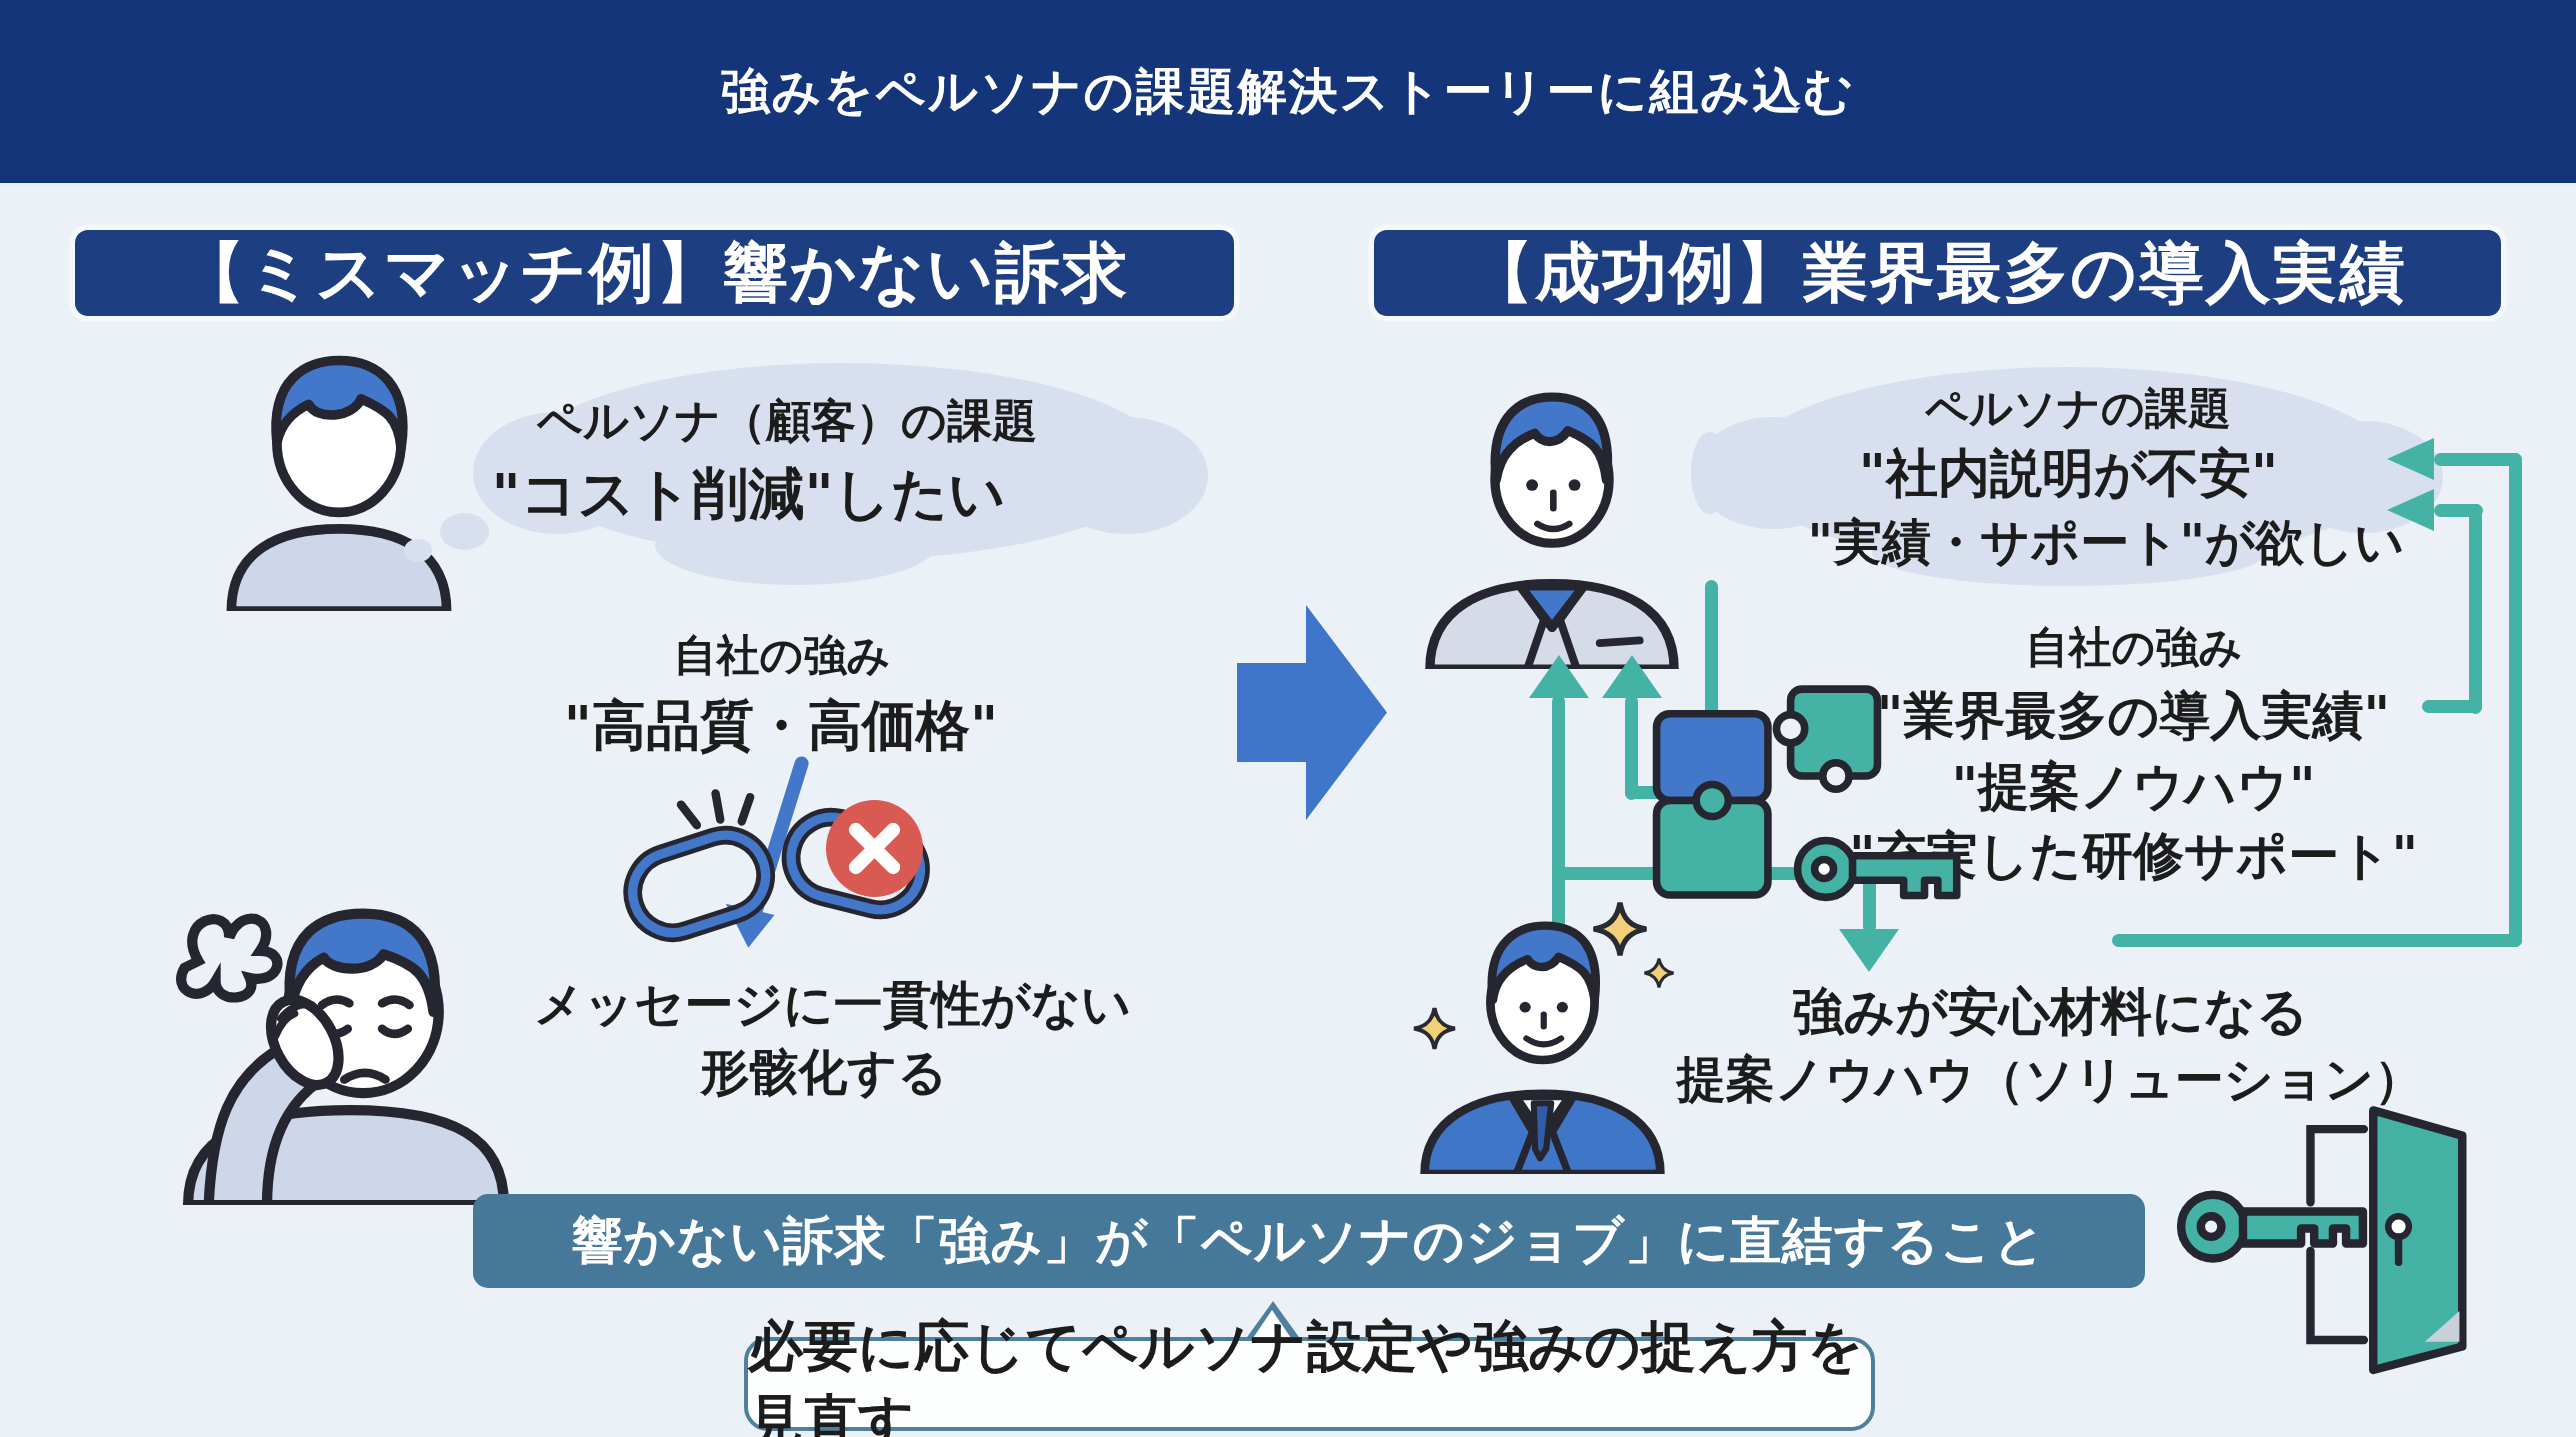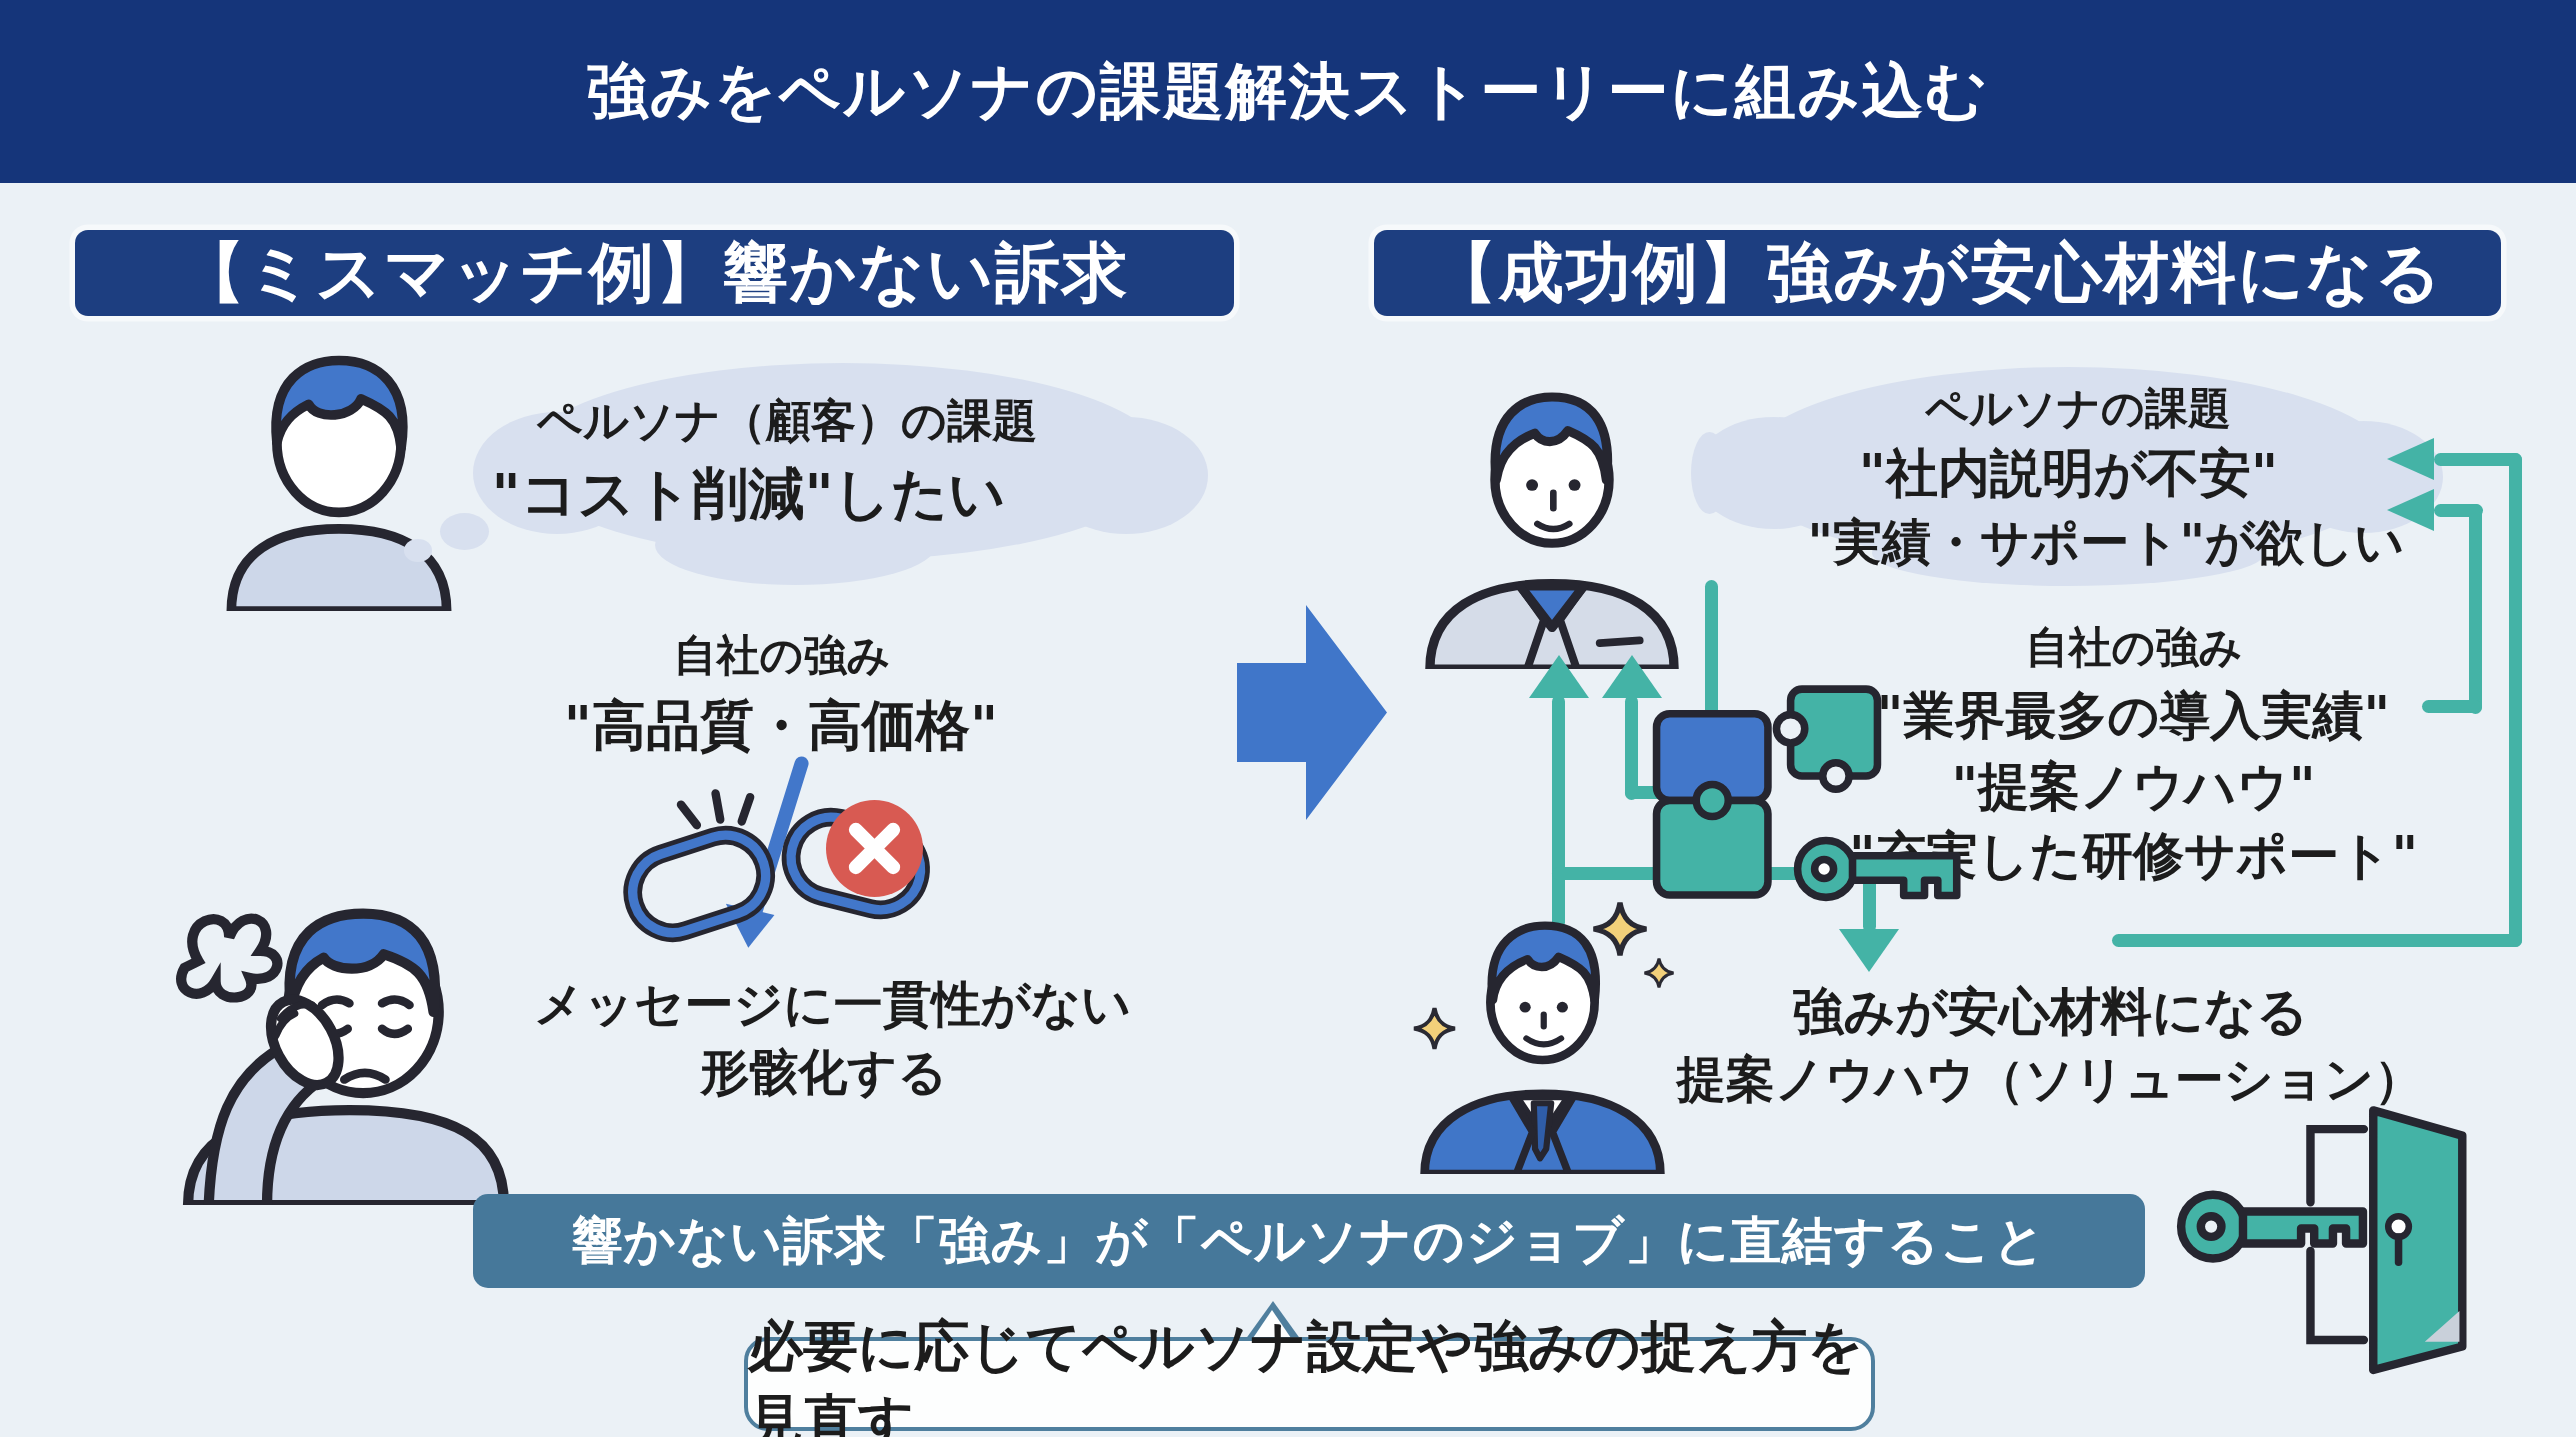--- a/index.html
+++ b/index.html
@@ -6,21 +6,21 @@
   #stage{
     position:relative;width:2576px;height:1438px;overflow:hidden;
     background:#ebf1f6;
     font-family:"DejaVu Sans","Liberation Sans",sans-serif;
     color:#1c1c1c;
   }
   .abs{position:absolute;}
   .txt{font-weight:bold;text-align:center;white-space:nowrap;color:#1c1c1c;line-height:1.15;}
   
   .title-bar{left:0;top:0;width:2576px;height:183px;background:#15357a;display:flex;align-items:center;justify-content:center;}
-  .title-text{font-size:61px;font-weight:bold;color:#fff;letter-spacing:1.9px;}
+  .title-text{font-size:49px;font-weight:bold;color:#fff;letter-spacing:1.9px;}
   .hdr{height:86px;background:#1d3e80;border-radius:13px;display:flex;align-items:center;justify-content:center;box-shadow:0 0 0 5.6px rgba(255,255,255,.55);}
   .hdr span{font-size:65px;font-weight:bold;color:#fff;letter-spacing:1.9px;}
   
   .lobe{background:#d8e0ef;border-radius:50%;}
   
   .tline{background:#44b3a6;border-radius:6.6px;}
   .tri{width:0;height:0;}
   .up-head{border-left:30px solid transparent;border-right:30px solid transparent;border-bottom:43px solid #44b3a6;}
   .down-head{border-left:30px solid transparent;border-right:30px solid transparent;border-top:43px solid #44b3a6;}
   .left-head{border-top:21.5px solid transparent;border-bottom:21.5px solid transparent;border-right:47px solid #44b3a6;}
@@ -41,21 +41,21 @@
 <div id="stage">
 
   <div class="abs title-bar">
     <span class="title-text">強みをペルソナの課題解決ストーリーに組み込む</span>
   </div>
 
   <div class="abs hdr" style="left:75px;top:230px;width:1159px;">
     <span>【ミスマッチ例】響かない訴求</span>
   </div>
   <div class="abs hdr" style="left:1374px;top:230px;width:1127px;">
-    <span>【成功例】強みが安心材料になる</span>
+    <span>【成功例】業界最多の導入実績</span>
   </div>
 
   <svg class="abs" style="left:201px;top:344px;" width="276" height="267" viewBox="0 0 200 195" preserveAspectRatio="none">
     <g stroke="#262630" stroke-width="7" stroke-linejoin="round">
       <path d="M22 195 C22 152 55 135 100 135 C145 135 178 152 178 195 Z" fill="#cdd7e9"></path>
       <ellipse cx="100" cy="72" rx="45" ry="51" fill="#ffffff"></ellipse>
       <path d="M55 72 C50 26 76 12 100 12 C128 12 152 30 145 76 C143 54 134 48 116 40 C110 54 84 56 78 44 C66 50 58 58 55 72 Z" fill="#4277ca"></path>
     </g>
   </svg>
 

